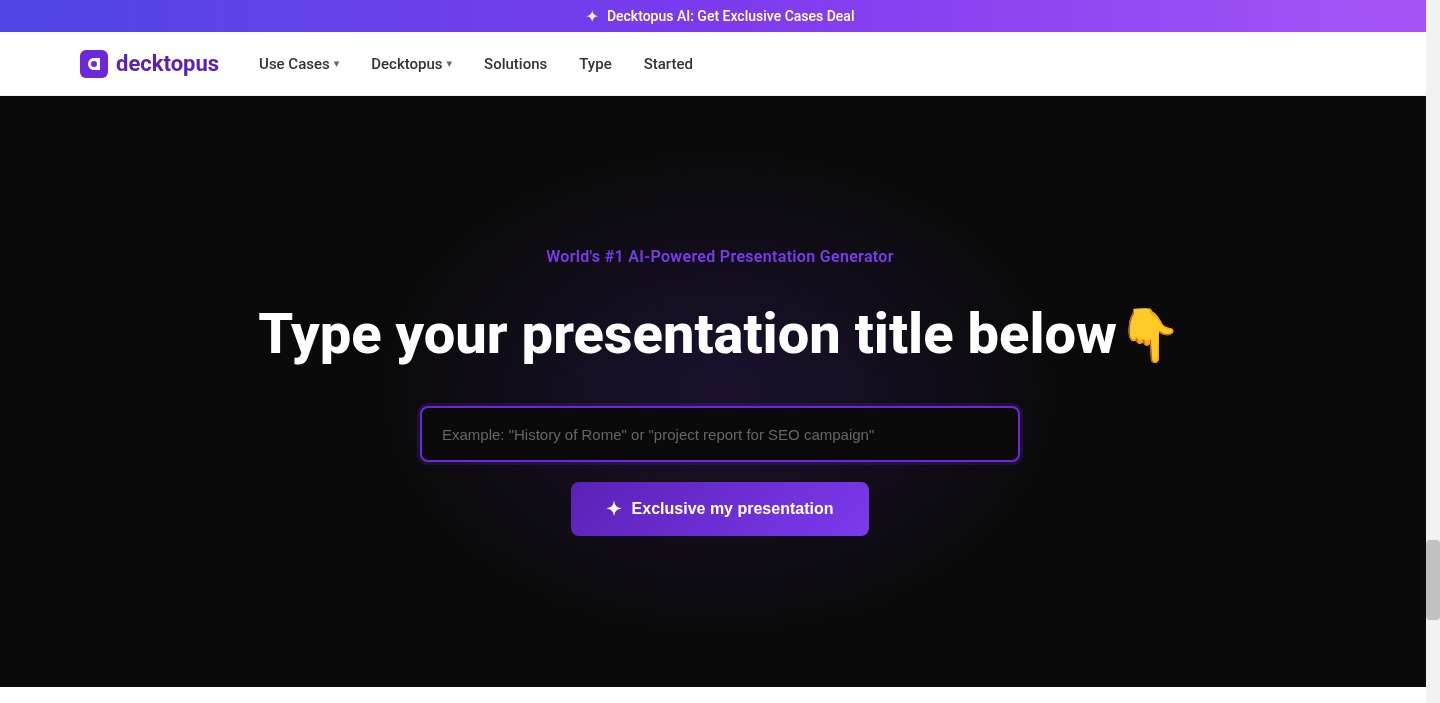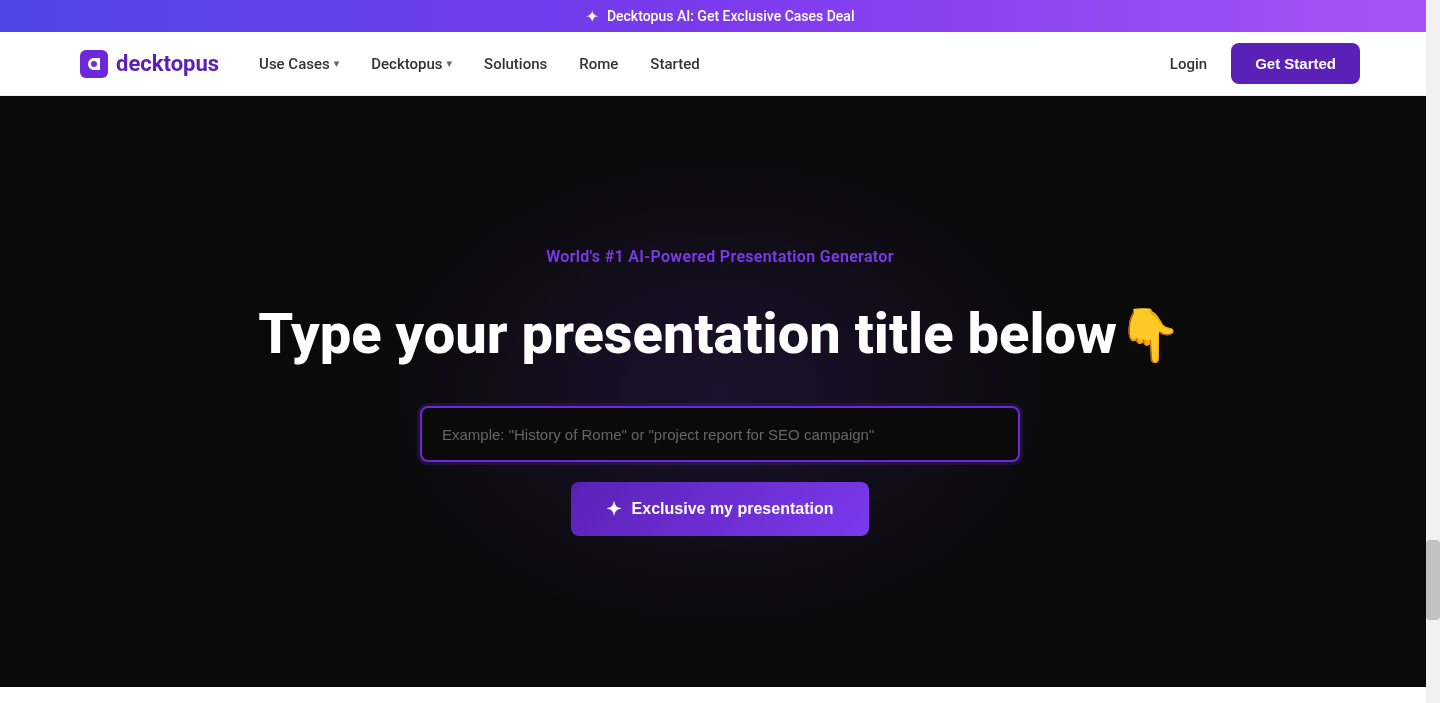--- a/index.html
+++ b/index.html
@@ -224,33 +224,29 @@
           <span class="chevron-icon">▾</span>
         </a>
       </li>
       <li>
         <a href="#">
           <span>Solutions</span>
         </a>
       </li>
       <li>
         <a href="#">
-          <span>Rome</span>
+          <span>Type</span>
         </a>
       </li>
       <li>
         <a href="#">
           <span>Started</span>
         </a>
       </li>
     </ul>
-  </div>
-  <div class="nav-right">
-    <a class="login-link" href="#">Login</a>
-    <button class="get-started-btn">Get Started</button>
   </div>
 </nav>
 
 <section class="hero">
   <p class="hero-subtitle">World's #1 AI-Powered Presentation Generator</p>
   <h1 class="hero-title">
     <span>Type your presentation title below</span><span class="hero-title-emoji">👇</span>
   </h1>
   <div class="hero-input-container">
     <input class="hero-input" type="text" placeholder="Example: &quot;History of Rome&quot; or &quot;project report for SEO campaign&quot;" style="">

